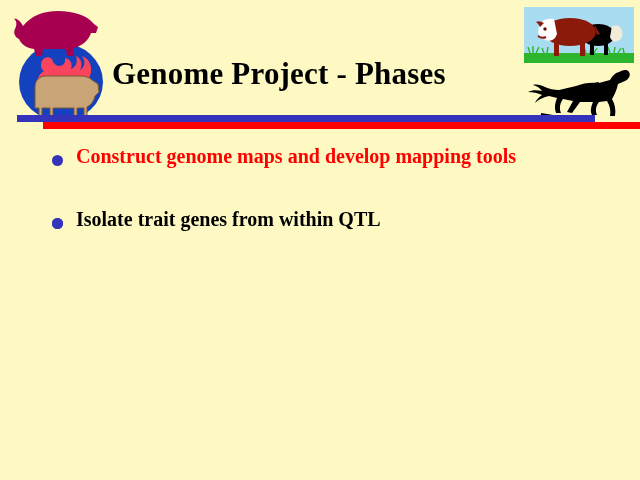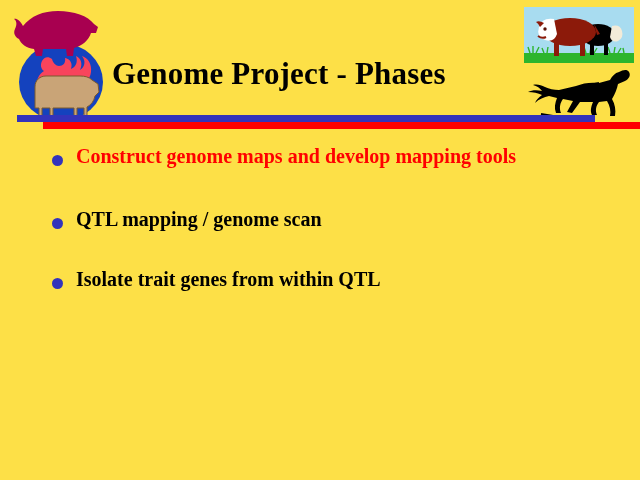--- a/index.html
+++ b/index.html
@@ -9,21 +9,21 @@
     background: #ffffff;
   }
   body {
     font-family: "Liberation Serif", "DejaVu Serif", serif;
   }
 
   #slide {
     position: relative;
     width: 640px;
     height: 480px;
-    background: #fde047;
+    background: #fef9c3;
     overflow: hidden;
   }
 
   
   #header {
     position: absolute;
     left: 0;
     top: 0;
     width: 640px;
     height: 132px;
@@ -221,21 +221,20 @@
     <div id="rule-red"></div>
   </div>
 
   <ul id="bullets">
     <li id="bullet-1" class="bullet-item red">
       <span class="bullet-marker"></span>
       <span class="bullet-text">Construct genome maps and develop mapping tools</span>
     </li>
     <li id="bullet-2" class="bullet-item">
       <span class="bullet-marker"></span>
-      <span class="bullet-text">QTL mapping / genome scan</span>
     </li>
     <li id="bullet-3" class="bullet-item">
       <span class="bullet-marker"></span>
       <span class="bullet-text">Isolate trait genes from within QTL</span>
     </li>
   </ul>
 
 </div>
 
 </body></html>

